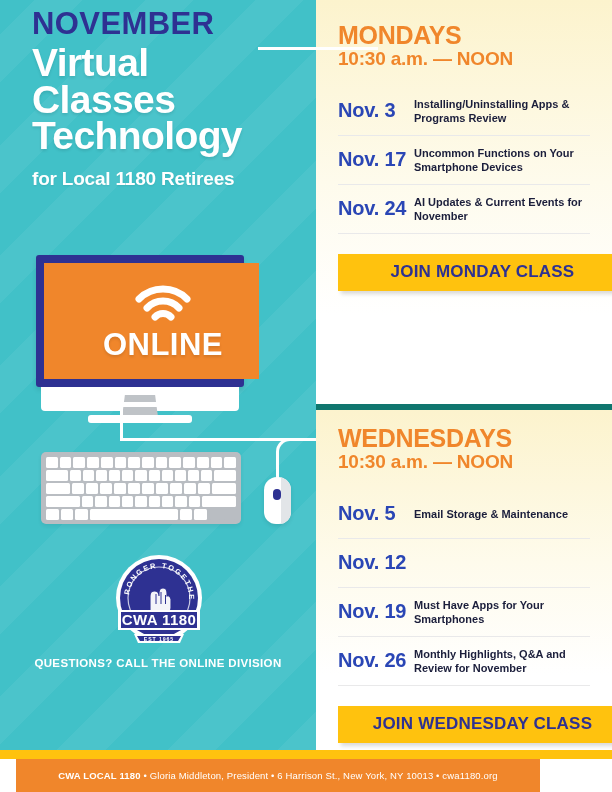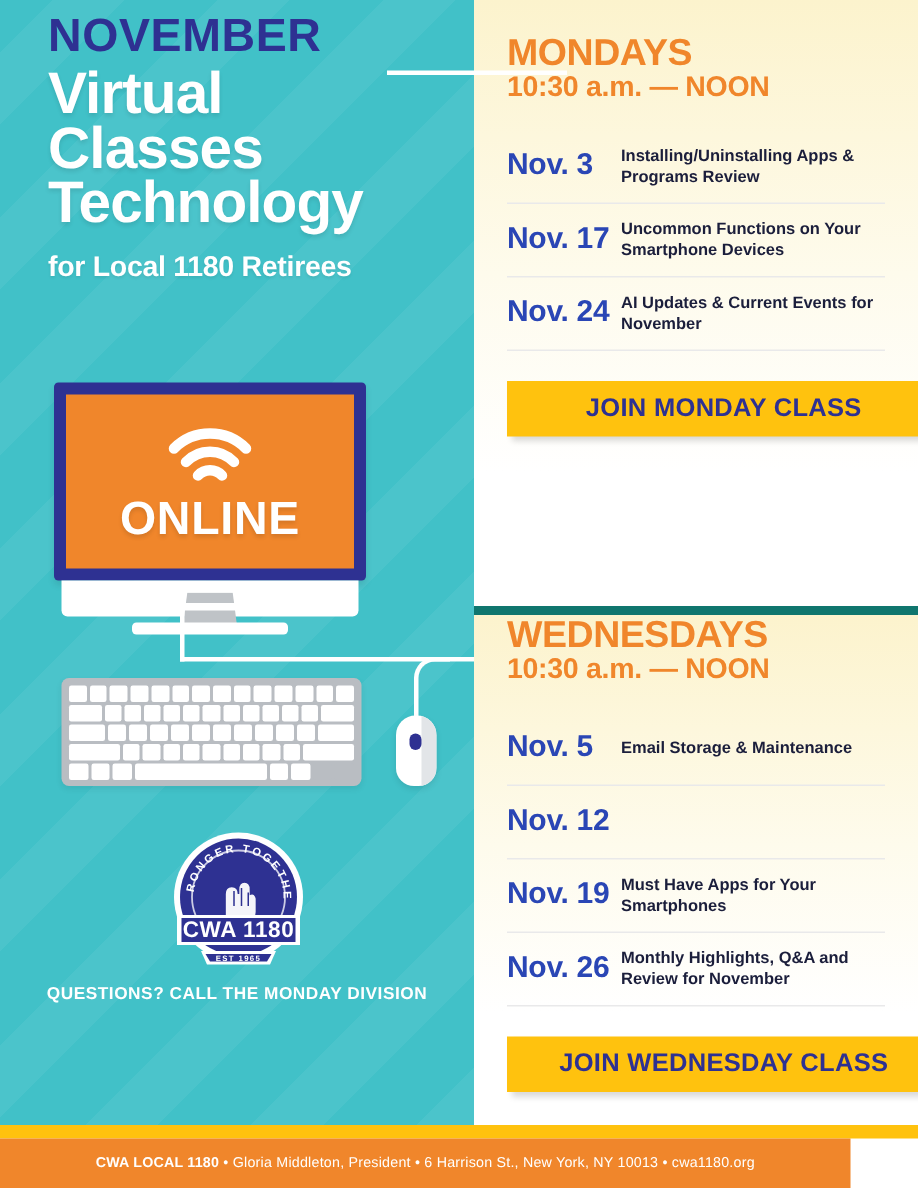--- a/index.html
+++ b/index.html
@@ -50,21 +50,21 @@
 
   
   .monitor{position:absolute;left:36px;top:255px;width:208px;}
   .screen-bezel{
     width:208px;height:132px;background:#2E3192;border-radius:3px;
     padding:8px;box-sizing:border-box;
     box-shadow:0 3px 5px rgba(0,0,0,0.10);
   }
   .screen{
     width:100%;height:100%;background:#F0862B;display:flex;
-    flex-direction:column;align-items:center;justify-content:center;
+    flex-direction:column;align-items:center;justify-content:center;padding-left:23px;
   }
   .wifi{margin-bottom:3px;}
   .online-text{
     color:#ffffff;font-weight:bold;font-size:31px;letter-spacing:0.5px;
     line-height:1;text-shadow:0 2px 3px rgba(0,0,0,0.12);
   }
   .neck{
     position:absolute;left:86px;top:140px;width:36px;height:22px;
     background:#BFC3C7;
     clip-path:polygon(8% 0,92% 0,100% 100%,0 100%);
@@ -166,21 +166,21 @@
     background:#FFC20E;color:#2E3192;border:none;
     font-family:"Liberation Sans", sans-serif;
     font-weight:bold;font-size:17px;letter-spacing:0.2px;
     box-shadow:3px 3px 4px rgba(0,0,0,0.15);
     cursor:pointer;
   }
 
   
   .footer-strip{position:absolute;left:0;top:750px;width:612px;height:9px;background:#FFC20E;}
   .footer{
-    position:absolute;left:0;top:759px;width:567px;height:33px;background:#F0862B;
+    position:absolute;left:16px;top:759px;width:524px;height:33px;background:#F0862B;
     display:flex;align-items:center;justify-content:center;
   }
   .footer-text{
     color:#ffffff;font-size:9.5px;letter-spacing:0.15px;
   }
   .footer-text b{font-weight:bold;}
 </style>
 </head>
 <body>
 
@@ -320,21 +320,21 @@
           <path d="M12 60 L94 60 L94 80 L53 80 L12 80 Z" fill="#ffffff"></path>
           <path d="M15 62 L91 62 L91 78 L15 78 Z" fill="#2E3192"></path>
           <text x="53" y="74.5" text-anchor="middle" font-family="Liberation Sans, sans-serif" font-size="15" font-weight="bold" fill="#ffffff" letter-spacing="0.4">CWA 1180</text>
           <path d="M28 84 L78 84 L74 93 L32 93 Z" fill="#ffffff"></path>
           <path d="M31 86 L75 86 L72 91 L34 91 Z" fill="#2E3192"></path>
           <text x="53" y="90.6" text-anchor="middle" font-family="Liberation Sans, sans-serif" font-size="5.2" font-weight="bold" fill="#ffffff" letter-spacing="0.9">EST 1965</text>
         </svg>
       </div>
 
       <div class="phone-block">
-        <div class="phone-label">QUESTIONS? CALL THE MONDAY DIVISION</div>
+        <div class="phone-label">QUESTIONS? CALL THE ONLINE DIVISION</div>
       </div>
 
     </div>
   </div>
 
   <div class="rule-top"></div>
 
   <div class="right-col">
 
     <div class="sched" id="monday-section">
@@ -353,21 +353,21 @@
           <div class="row">
             <div class="row-date">Nov. 24</div>
             <div class="row-desc">AI Updates &amp; Current Events for November</div>
           </div>
         </div>
         <button class="join-btn">JOIN MONDAY CLASS</button>
       </div>
     </div>
 
     <div class="sched" id="wednesday-section">
-      <div class="sched-inner" style="padding-top:0;">
+      <div class="sched-inner" style="padding-top:15px;">
         <div class="day-name">WEDNESDAYS</div>
         <div class="day-time">10:30 a.m. — NOON</div>
         <div class="rows">
           <div class="row">
             <div class="row-date">Nov. 5</div>
             <div class="row-desc">Email Storage &amp; Maintenance</div>
           </div>
           <div class="row">
             <div class="row-date">Nov. 12</div>
           </div>

